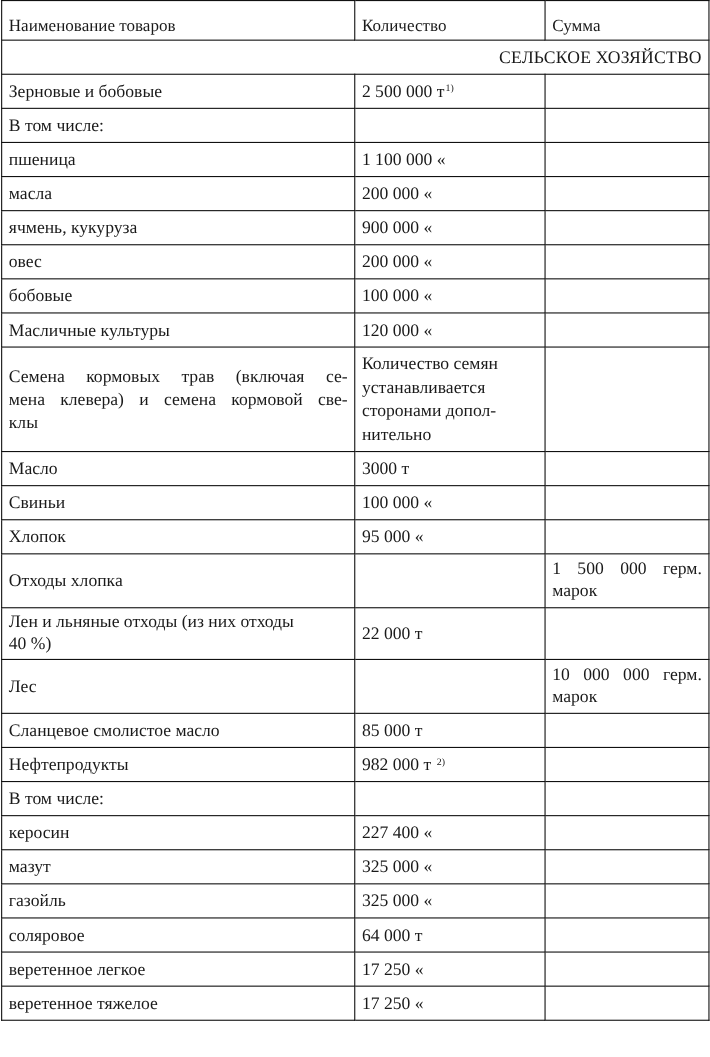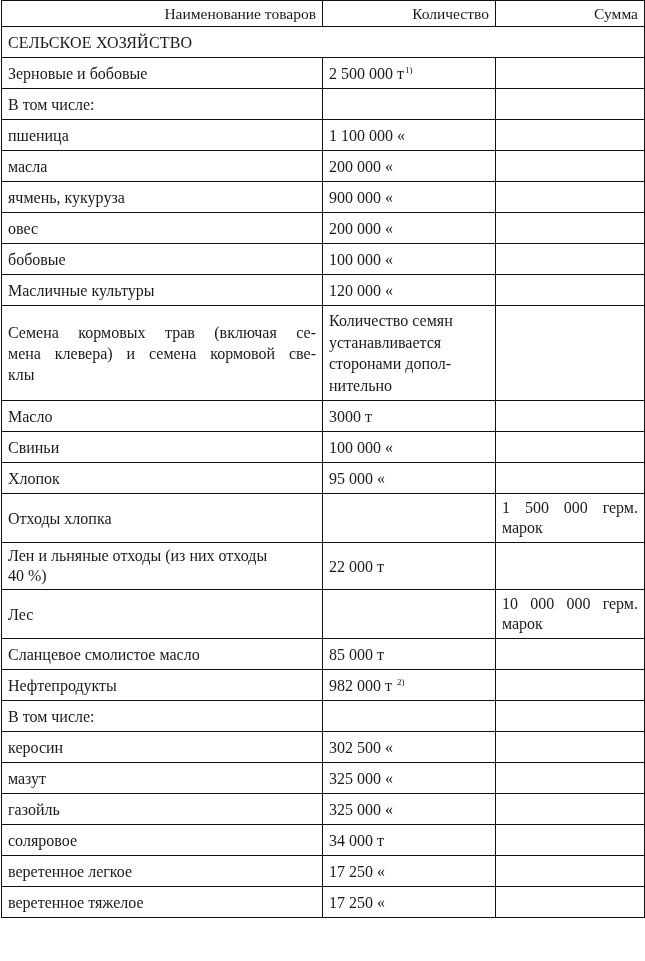--- a/index.html
+++ b/index.html
@@ -29,29 +29,29 @@
     table.goods col.c3 { width: 149px; }
     table.goods td, table.goods th {
       border: 1.5px solid #111;
       padding: 4px 6px 4px 6px;
       vertical-align: middle;
       text-align: left;
       font-weight: normal;
       overflow: hidden;
     }
     table.goods th {
-      text-align: right;
+      text-align: left;
       height: 16px;
-      padding-top: 2px;
+      padding-top: 12px;
       padding-bottom: 2px;
       font-size: 15.5px;
     }
     tr.std td { height: 22px; }
     tr.section td {
-      text-align: left;
+      text-align: right;
       height: 22px;
       font-size: 16px;
       letter-spacing: 0.2px;
     }
     td.justify { text-align: justify; }
     td.qty-multi { line-height: 21.5px; padding-top: 2px; padding-bottom: 2px; margin-top: 16px; }
     td.sum-wrap { text-align: justify; text-align-last: left; line-height: 20px; padding-top: 2px; padding-bottom: 2px; word-spacing: 4px; }
     sup.fn {
       font-size: 9px;
       vertical-align: top;
@@ -188,36 +188,36 @@
       <td><span>982 000 т </span><sup class="fn">2)</sup></td>
       <td></td>
     </tr>
     <tr class="std">
       <td>В том числе:</td>
       <td></td>
       <td></td>
     </tr>
     <tr class="std">
       <td>керосин</td>
-      <td>302 500 «</td>
+      <td>227 400 «</td>
       <td></td>
     </tr>
     <tr class="std">
       <td>мазут</td>
       <td>325 000 «</td>
       <td></td>
     </tr>
     <tr class="std">
       <td>газойль</td>
       <td>325 000 «</td>
       <td></td>
     </tr>
     <tr class="std">
       <td>соляровое</td>
-      <td>34 000 т</td>
+      <td>64 000 т</td>
       <td></td>
     </tr>
     <tr class="std">
       <td>веретенное легкое</td>
       <td>17 250 «</td>
       <td></td>
     </tr>
     <tr class="std">
       <td>веретенное тяжелое</td>
       <td>17 250 «</td>

